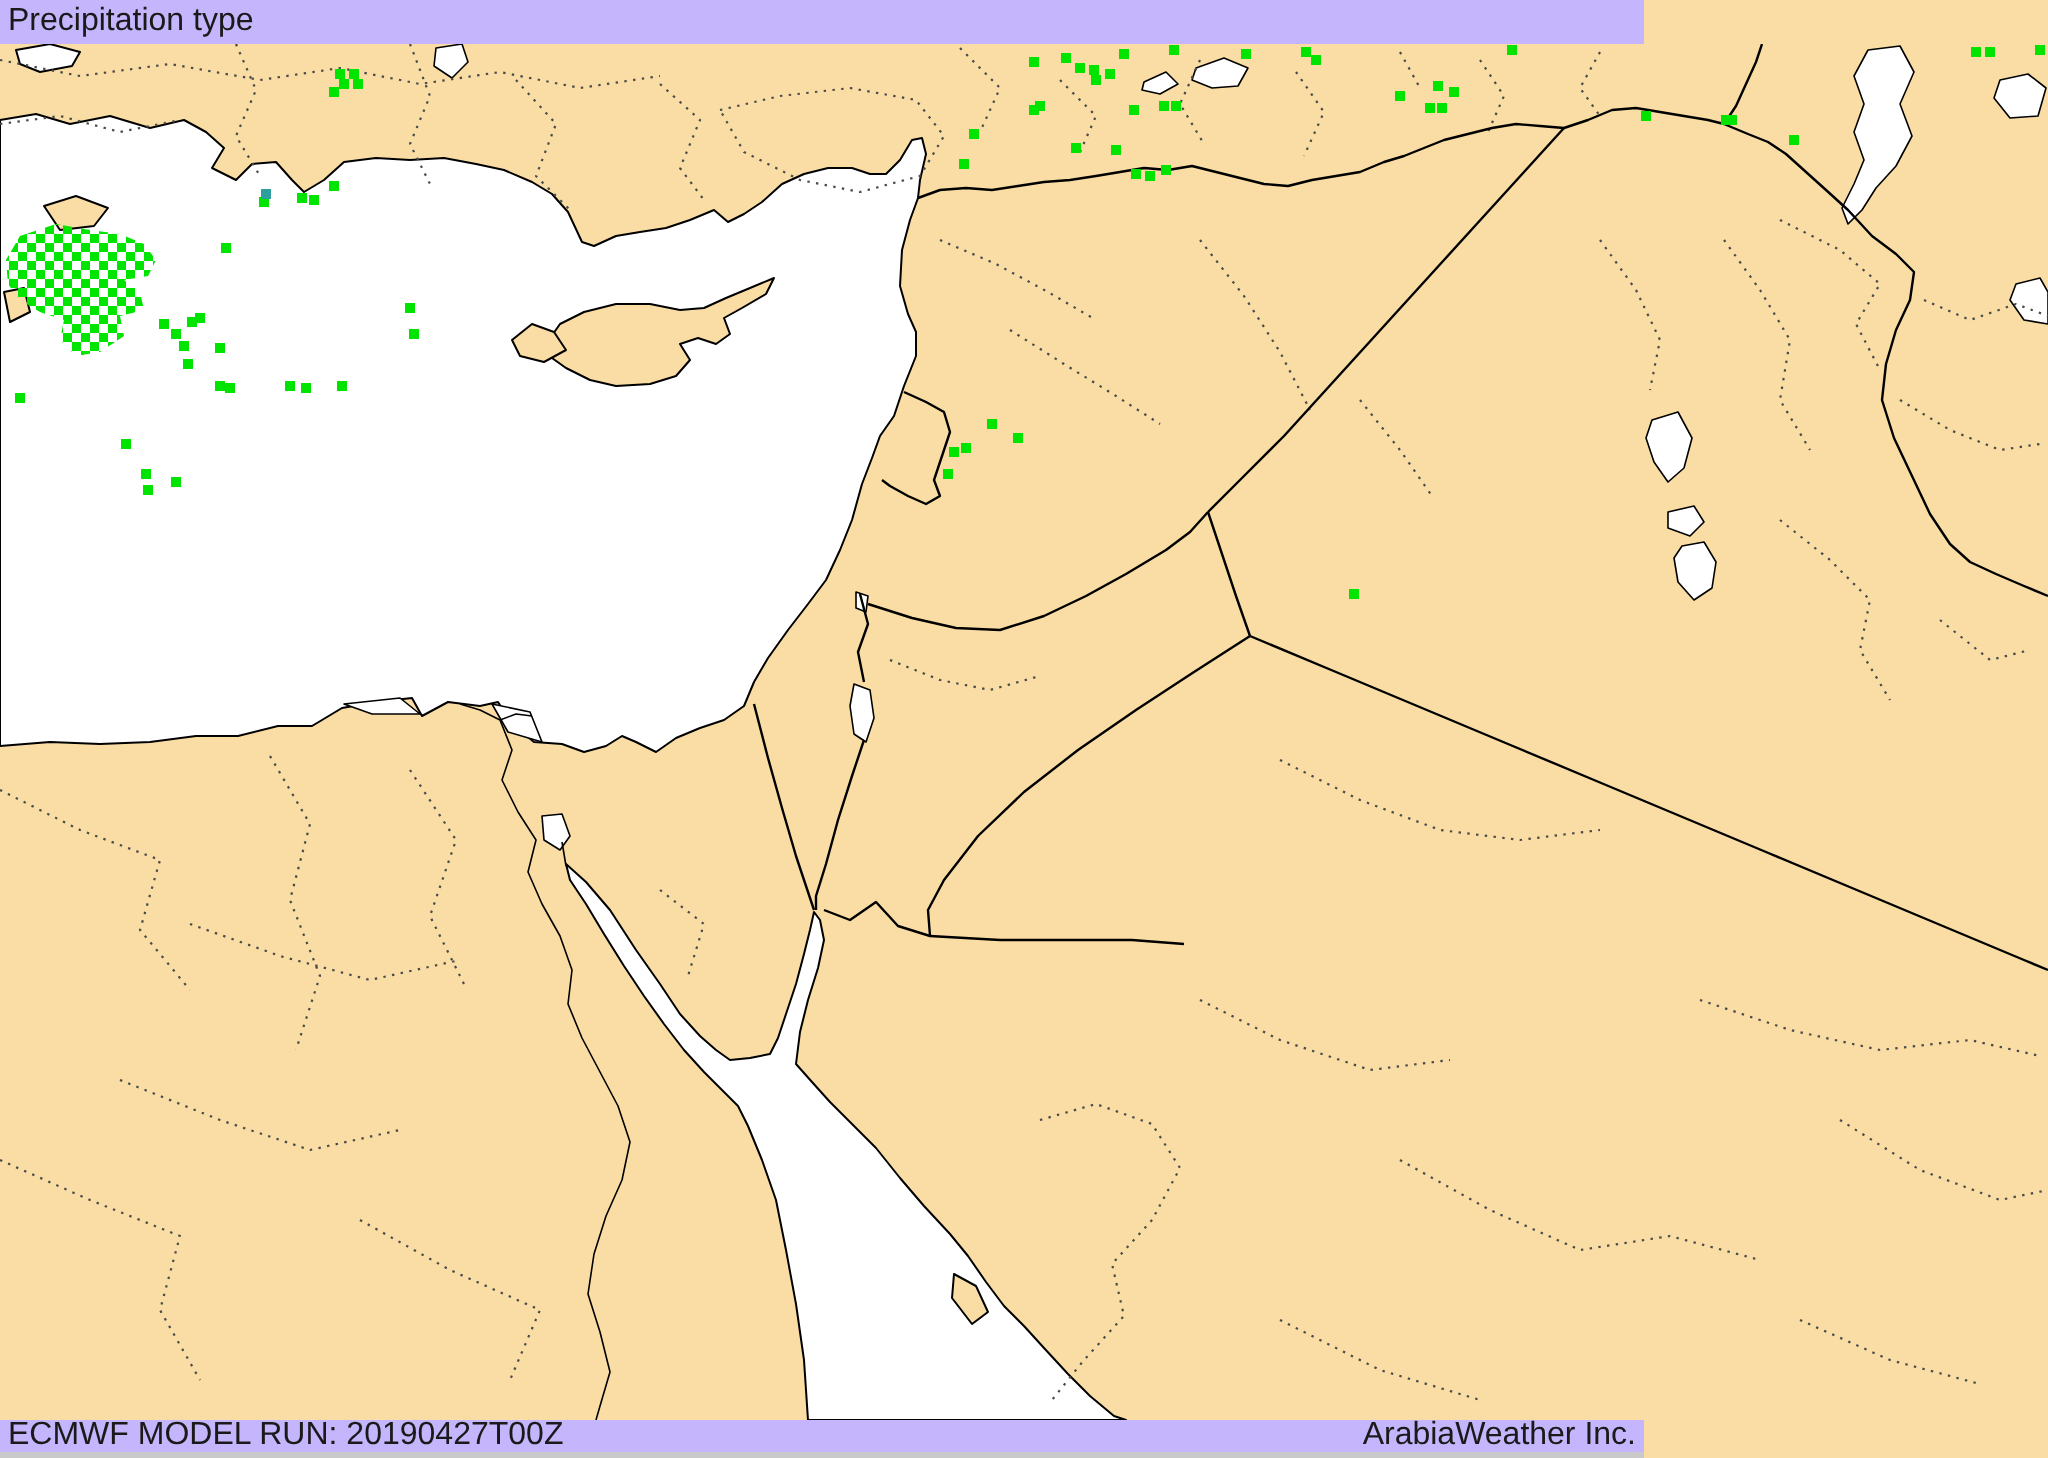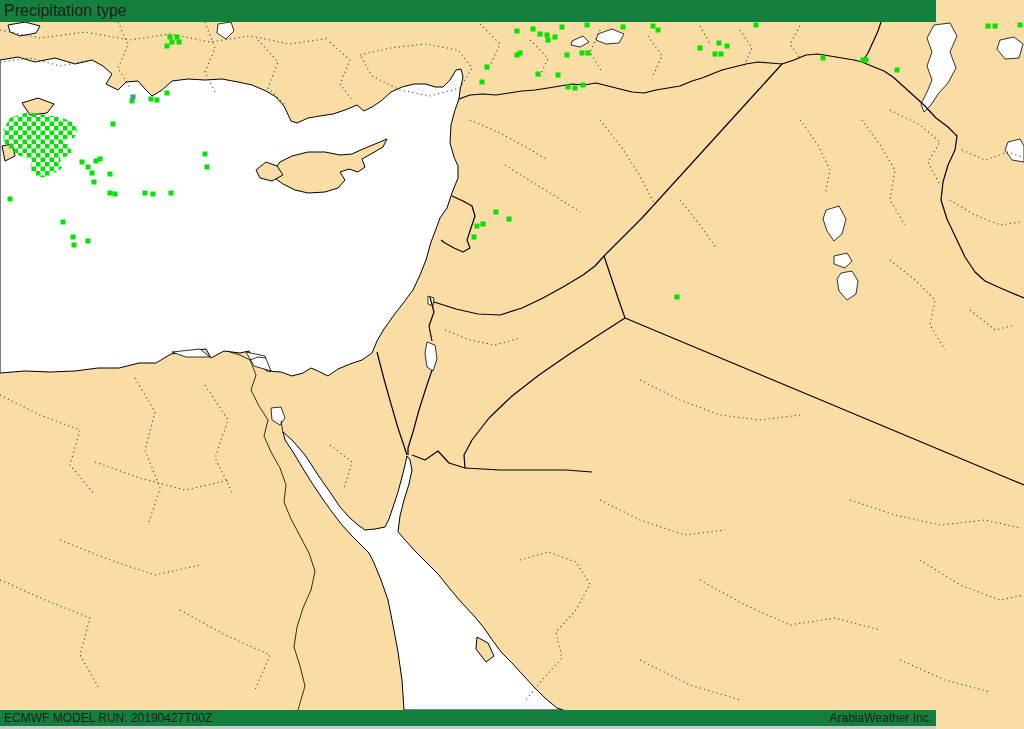--- a/index.html
+++ b/index.html
@@ -1,22 +1,22 @@
 <!DOCTYPE html>
 <html><head>
 <meta charset="utf-8">
 <style>
   html,body{margin:0;padding:0;background:#ffffff;}
   #stage{position:relative;width:1024px;height:729px;overflow:hidden;
          font-family:"Liberation Sans",sans-serif;background:#f9dda4;}
-  .bar{position:absolute;left:0;width:936px;background:#15803d;
+  .bar{position:absolute;left:0;width:822px;background:#c4b5fd;
        display:flex;justify-content:space-between;align-items:center;
        box-sizing:border-box;padding:0 4px;color:#1a1a1a;}
   #topbar{top:0;height:22px;font-size:16px;}
-  #botbar{top:710px;height:19px;font-size:12px;border-bottom:3px solid #c9c9c9;}
+  #botbar{top:710px;height:19px;font-size:16px;border-bottom:3px solid #c9c9c9;}
   #mapsvg{position:absolute;left:0;top:0;}
   .sea{fill:#ffffff;stroke:#000000;stroke-width:1;stroke-linejoin:round;}
   .island{fill:#f9dda4;stroke:#000000;stroke-width:1;stroke-linejoin:round;}
   .lake{fill:#ffffff;stroke:#000000;stroke-width:0.8;stroke-linejoin:round;}
   .border{fill:none;stroke:#000000;stroke-width:1.2;stroke-linejoin:round;}
   .river{fill:none;stroke:#000000;stroke-width:0.8;stroke-linejoin:round;}
   .admin{fill:none;stroke:#4a4a4a;stroke-width:1.1;stroke-dasharray:1.2 3.2;stroke-linejoin:round;}
 </style>
 </head>
 <body>

